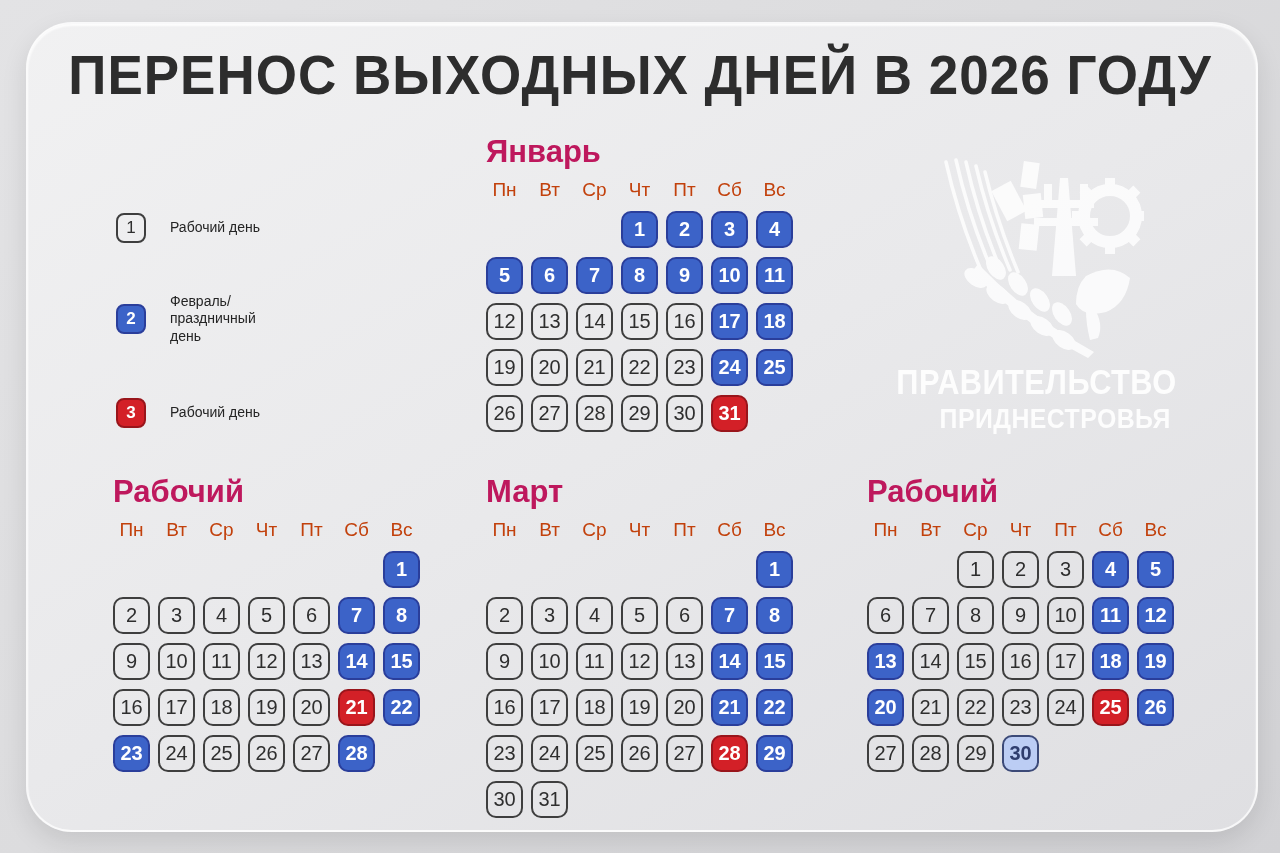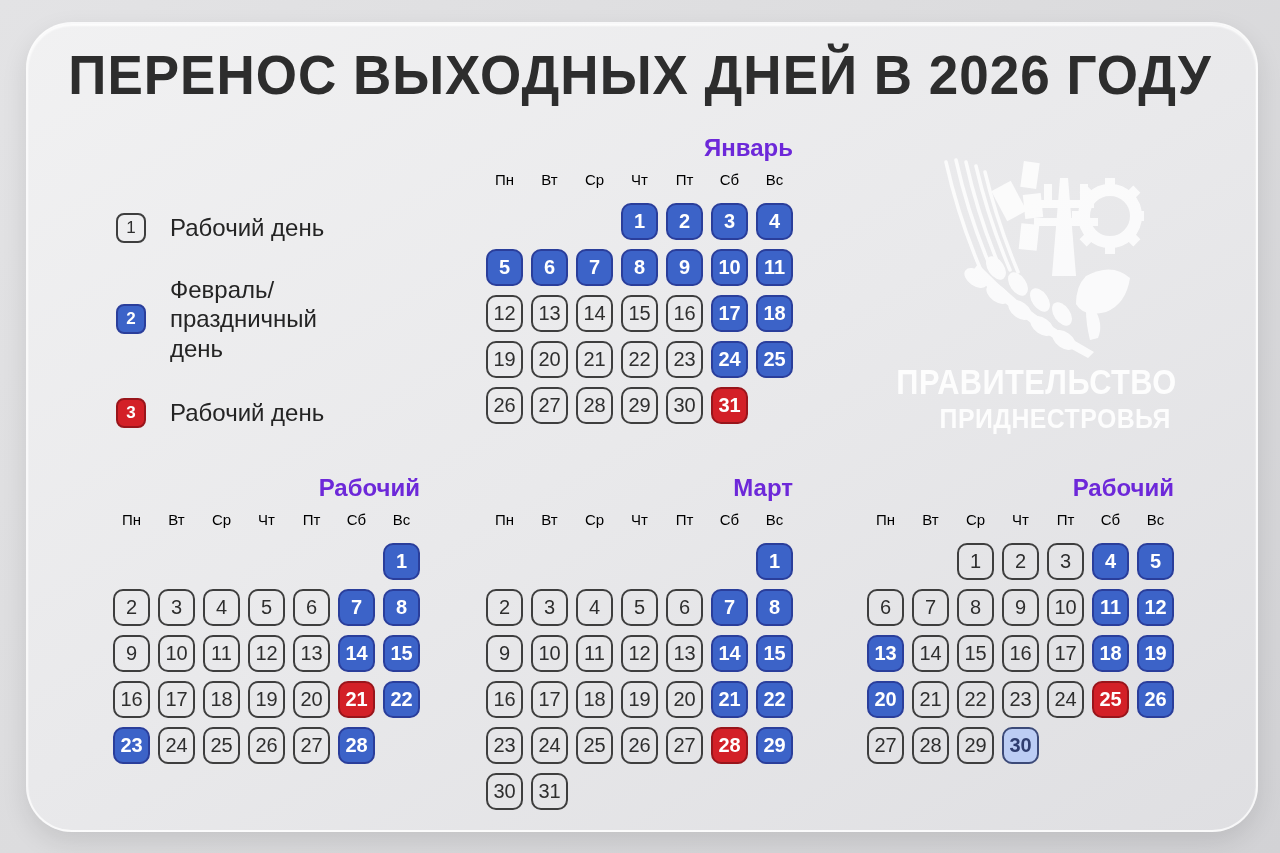--- a/index.html
+++ b/index.html
@@ -28,32 +28,32 @@
     text-align:right;color:rgba(255,255,255,0.9);
   }
   .watermark svg{display:block;margin:0 auto;opacity:0.82;}
   .wm-line1{font-size:35px;font-weight:800;transform:scaleX(0.88);margin-top:2px;
     letter-spacing:0.5px;}
   .wm-line2{font-size:27px;font-weight:800;transform:scaleX(0.92);margin-top:2px;
     letter-spacing:0.5px;}
   
   .legend{position:absolute;left:116px;top:0;width:260px;height:460px;}
   .legend-item{position:absolute;left:0;display:flex;align-items:center;gap:24px;}
-  .legend-item .label{font-size:24px;color:#242424;font-weight:500;
+  .legend-item .label{font-size:14px;color:#242424;font-weight:500;
     line-height:1.22;white-space:pre-line;}
   .legend-item .cell{width:30px;height:30px;font-size:17px;border-radius:8px;flex:0 0 30px;}
   #legend-0{top:206px;height:44px;}
   #legend-1{top:284px;height:70px;}
   #legend-2{top:391px;height:44px;}
   
   .month{position:absolute;width:307px;}
-  .month h2{margin:0 0 9px;text-align:right;font-size:24px;font-weight:800;color:#6d28d9;}
+  .month h2{margin:0 0 9px;text-align:left;font-size:31px;font-weight:800;color:#be185d;}
   .weekdays{display:grid;grid-template-columns:repeat(7,37px);gap:0 8px;
     justify-content:center;margin-bottom:13px;}
-  .weekdays span{text-align:center;font-size:15px;color:#000000;font-weight:500;height:19px;}
+  .weekdays span{text-align:center;font-size:19px;color:#c2410c;font-weight:500;height:19px;}
   .grid{display:grid;grid-template-columns:repeat(7,37px);gap:9px 8px;justify-content:center;}
   .cell{
     width:37px;height:37px;box-sizing:border-box;border-radius:10px;
     display:flex;align-items:center;justify-content:center;
     font-size:20px;font-weight:600;
   }
   .cell.work{border:2.5px solid #3e3e3e;color:#2e2e2e;font-weight:500;background:transparent;}
   .cell.holiday{background:#3c63c8;border:2.5px solid #2a3e9b;color:#ffffff;}
   .cell.transfer{background:#d32027;border:2.5px solid #99151b;color:#ffffff;}
   .cell.pre{background:#bccdf4;border:2.5px solid #3c4a78;color:#2f3d6e;}

